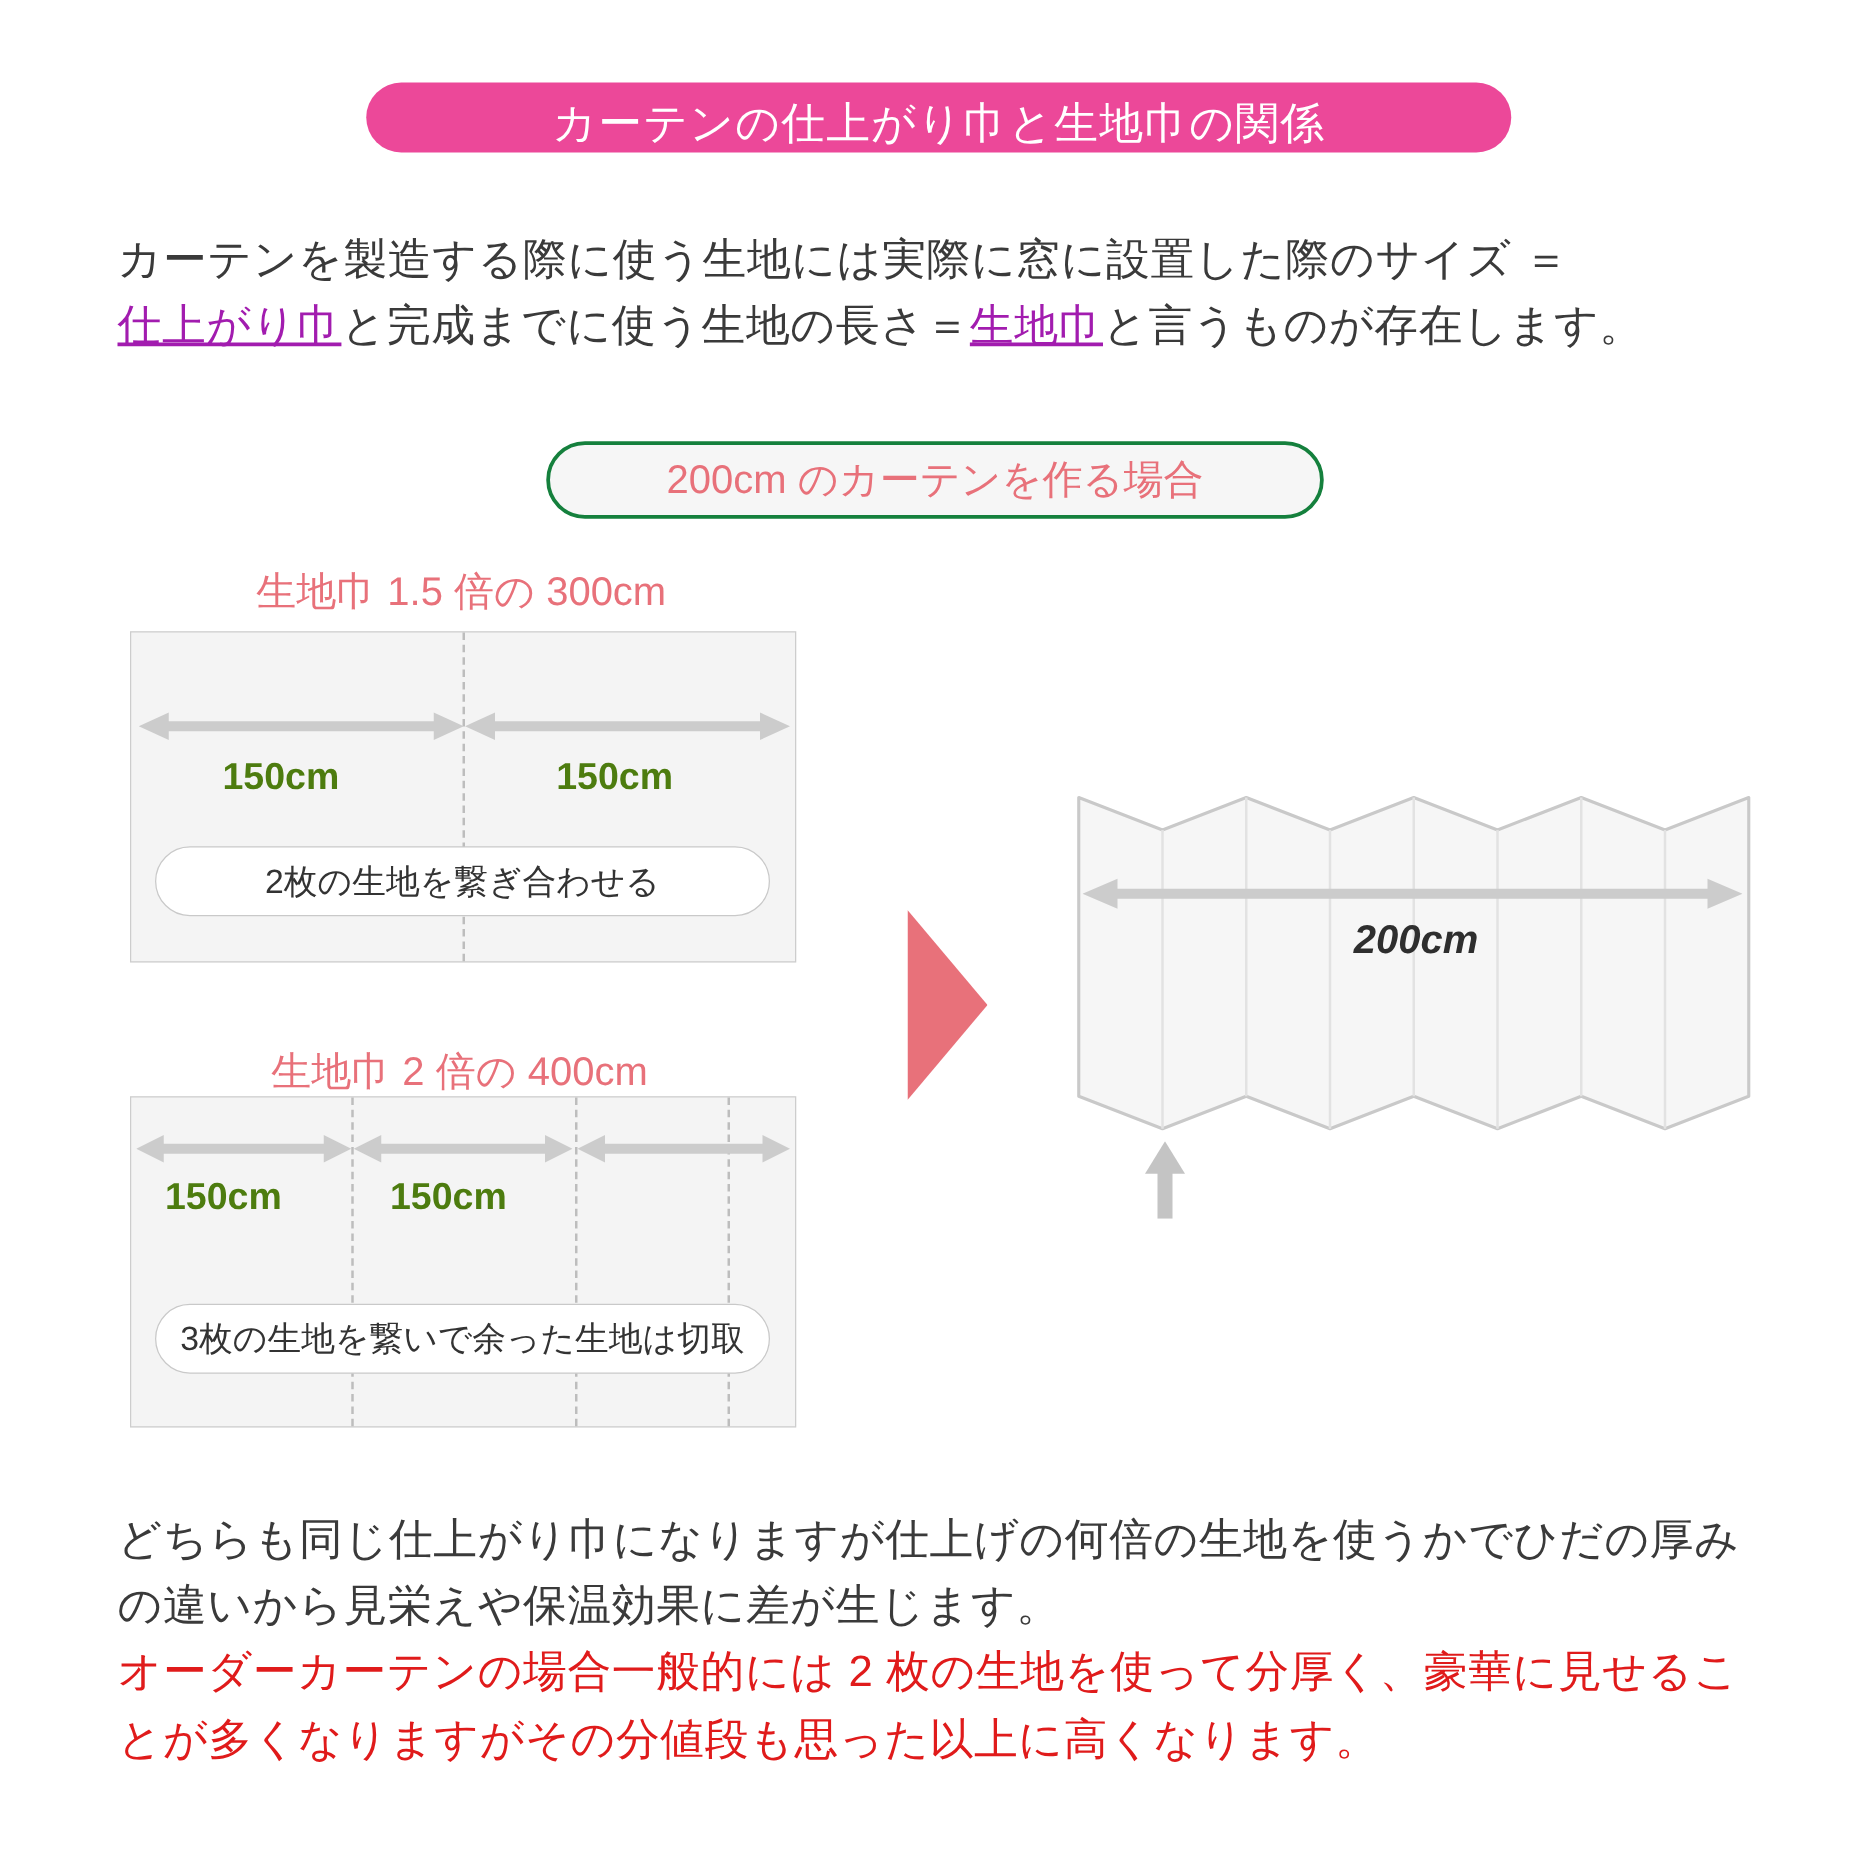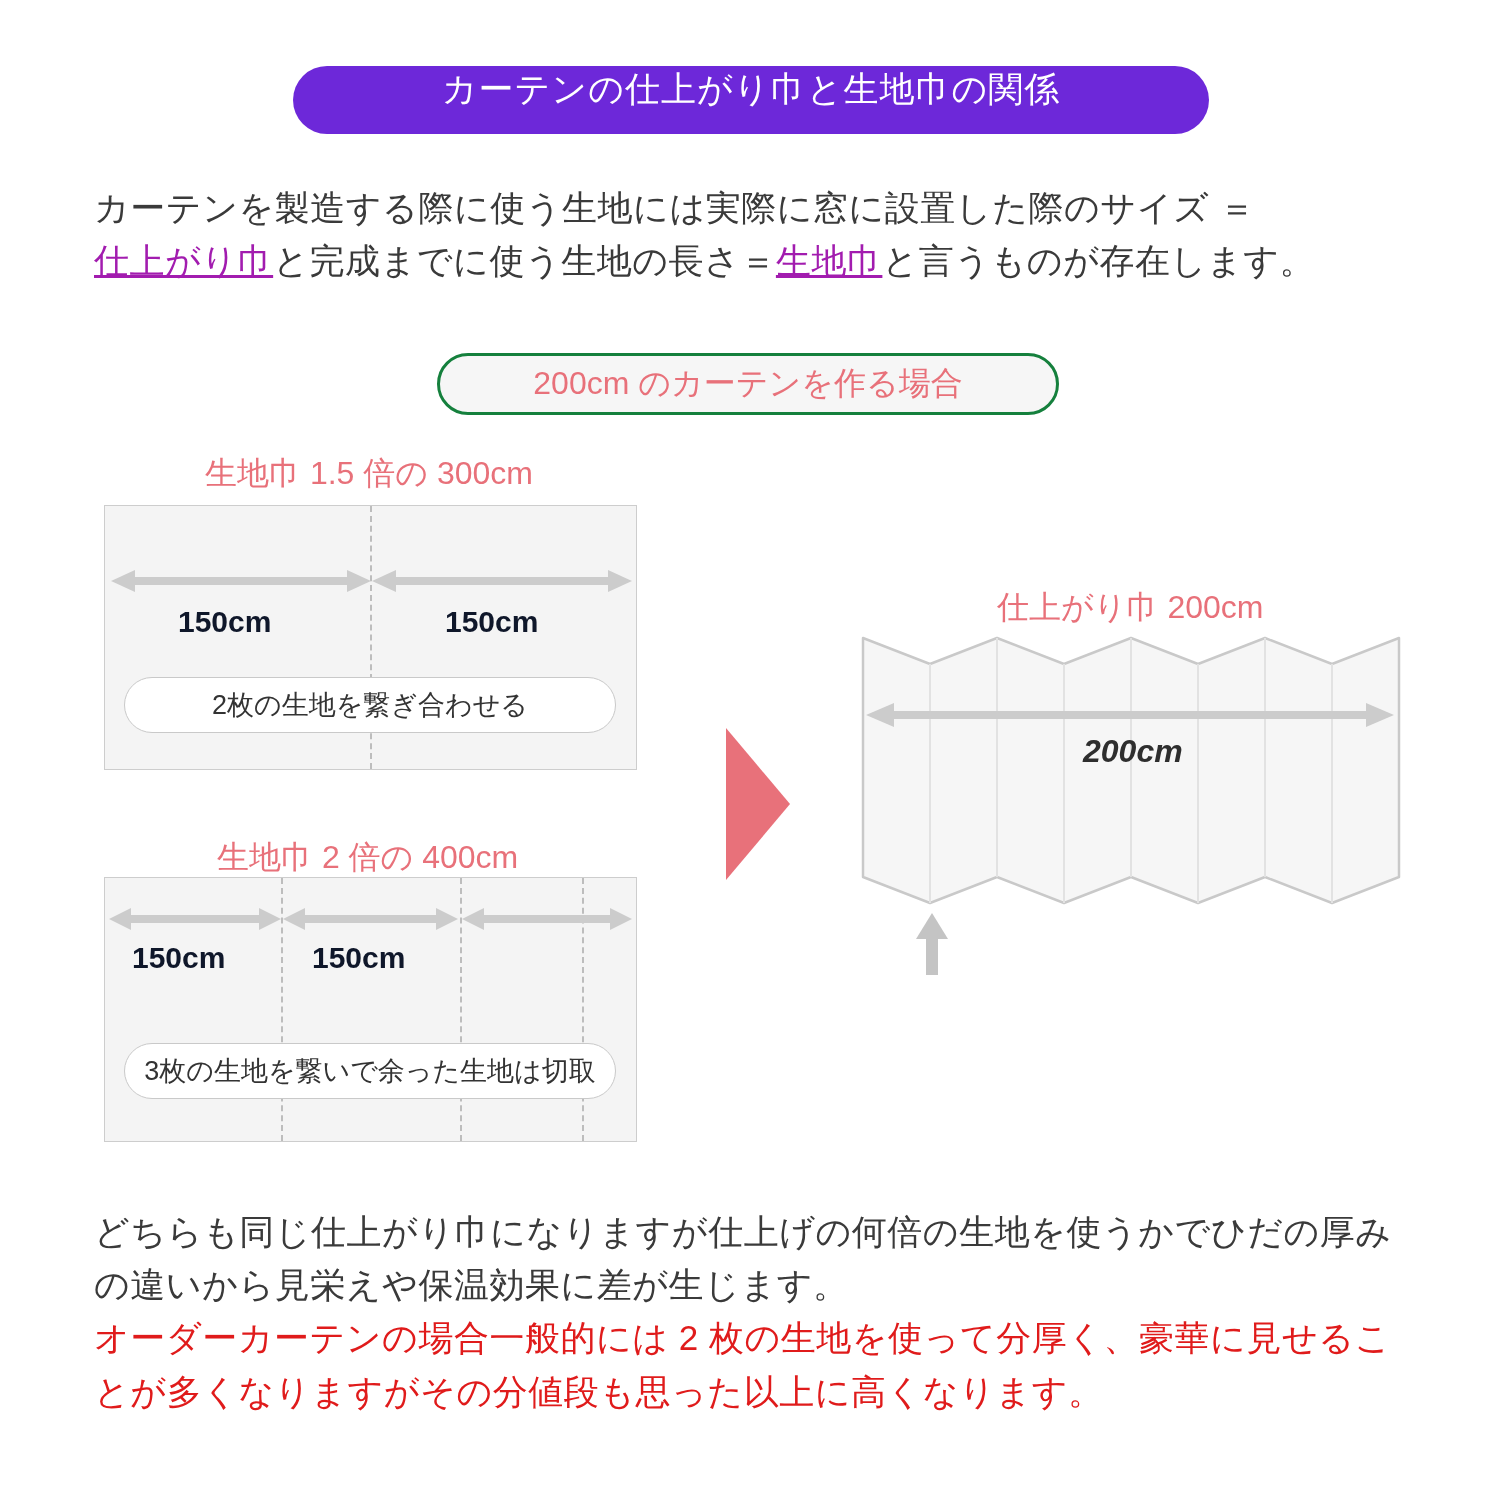--- a/index.html
+++ b/index.html
@@ -21,25 +21,25 @@
     width: 1501px;
     height: 1500px;
   }
 
   
   .title-banner {
     position: absolute;
     left: 293px;
     top: 66px;
     width: 916px;
-    height: 68px;
-    background: #6d28d9;
+    height: 56px;
+    background: #ec4899;
     border-radius: 34px;
     display: flex;
-    align-items: flex-start;
+    align-items: flex-end;
     justify-content: center;
   }
   .title-banner .title-text {
     color: #ffffff;
     font-size: 35px;
     letter-spacing: 1px;
     font-weight: 400;
     white-space: nowrap;
   }
 
@@ -107,21 +107,21 @@
   }
 
   .dim-arrow {
     position: absolute;
     height: 26px;
   }
   .dim-label {
     position: absolute;
     font-size: 30px;
     font-weight: bold;
-    color: #0f172a;
+    color: #4d7c0f;
     white-space: nowrap;
   }
 
   .note-pill {
     position: absolute;
     background: #ffffff;
     border: 1px solid #c9c9c9;
     border-radius: 30px;
     display: flex;
     align-items: center;
@@ -279,21 +279,20 @@
   </div>
 
   <div class="note-pill" id="note-pill-2">
     <span class="note-text">3枚の生地を繋いで余った生地は切取</span>
   </div>
 
   <svg id="big-arrow" viewBox="0 0 64 152" preserveAspectRatio="none">
     <polygon points="0,0 64,76 0,152" fill="#e8717a"></polygon>
   </svg>
 
-  <div id="curtain-heading">仕上がり巾 200cm</div>
 
   <svg id="curtain-svg" viewBox="0 0 556 285" preserveAspectRatio="none">
     <path d="M8,10 L75,36 L142,10 L209,36 L276,10 L343,36 L410,10 L477,36 L544,10
              L544,249 L477,275 L410,249 L343,275 L276,249 L209,275 L142,249 L75,275 L8,249 Z" fill="#f6f6f6" stroke="#c9c9c9" stroke-width="2.5" stroke-linejoin="round"></path>
     <g stroke="#e2e2e2" stroke-width="2">
       <line x1="75" y1="36" x2="75" y2="275"></line>
       <line x1="142" y1="10" x2="142" y2="249"></line>
       <line x1="209" y1="36" x2="209" y2="275"></line>
       <line x1="276" y1="10" x2="276" y2="249"></line>
       <line x1="343" y1="36" x2="343" y2="275"></line>

